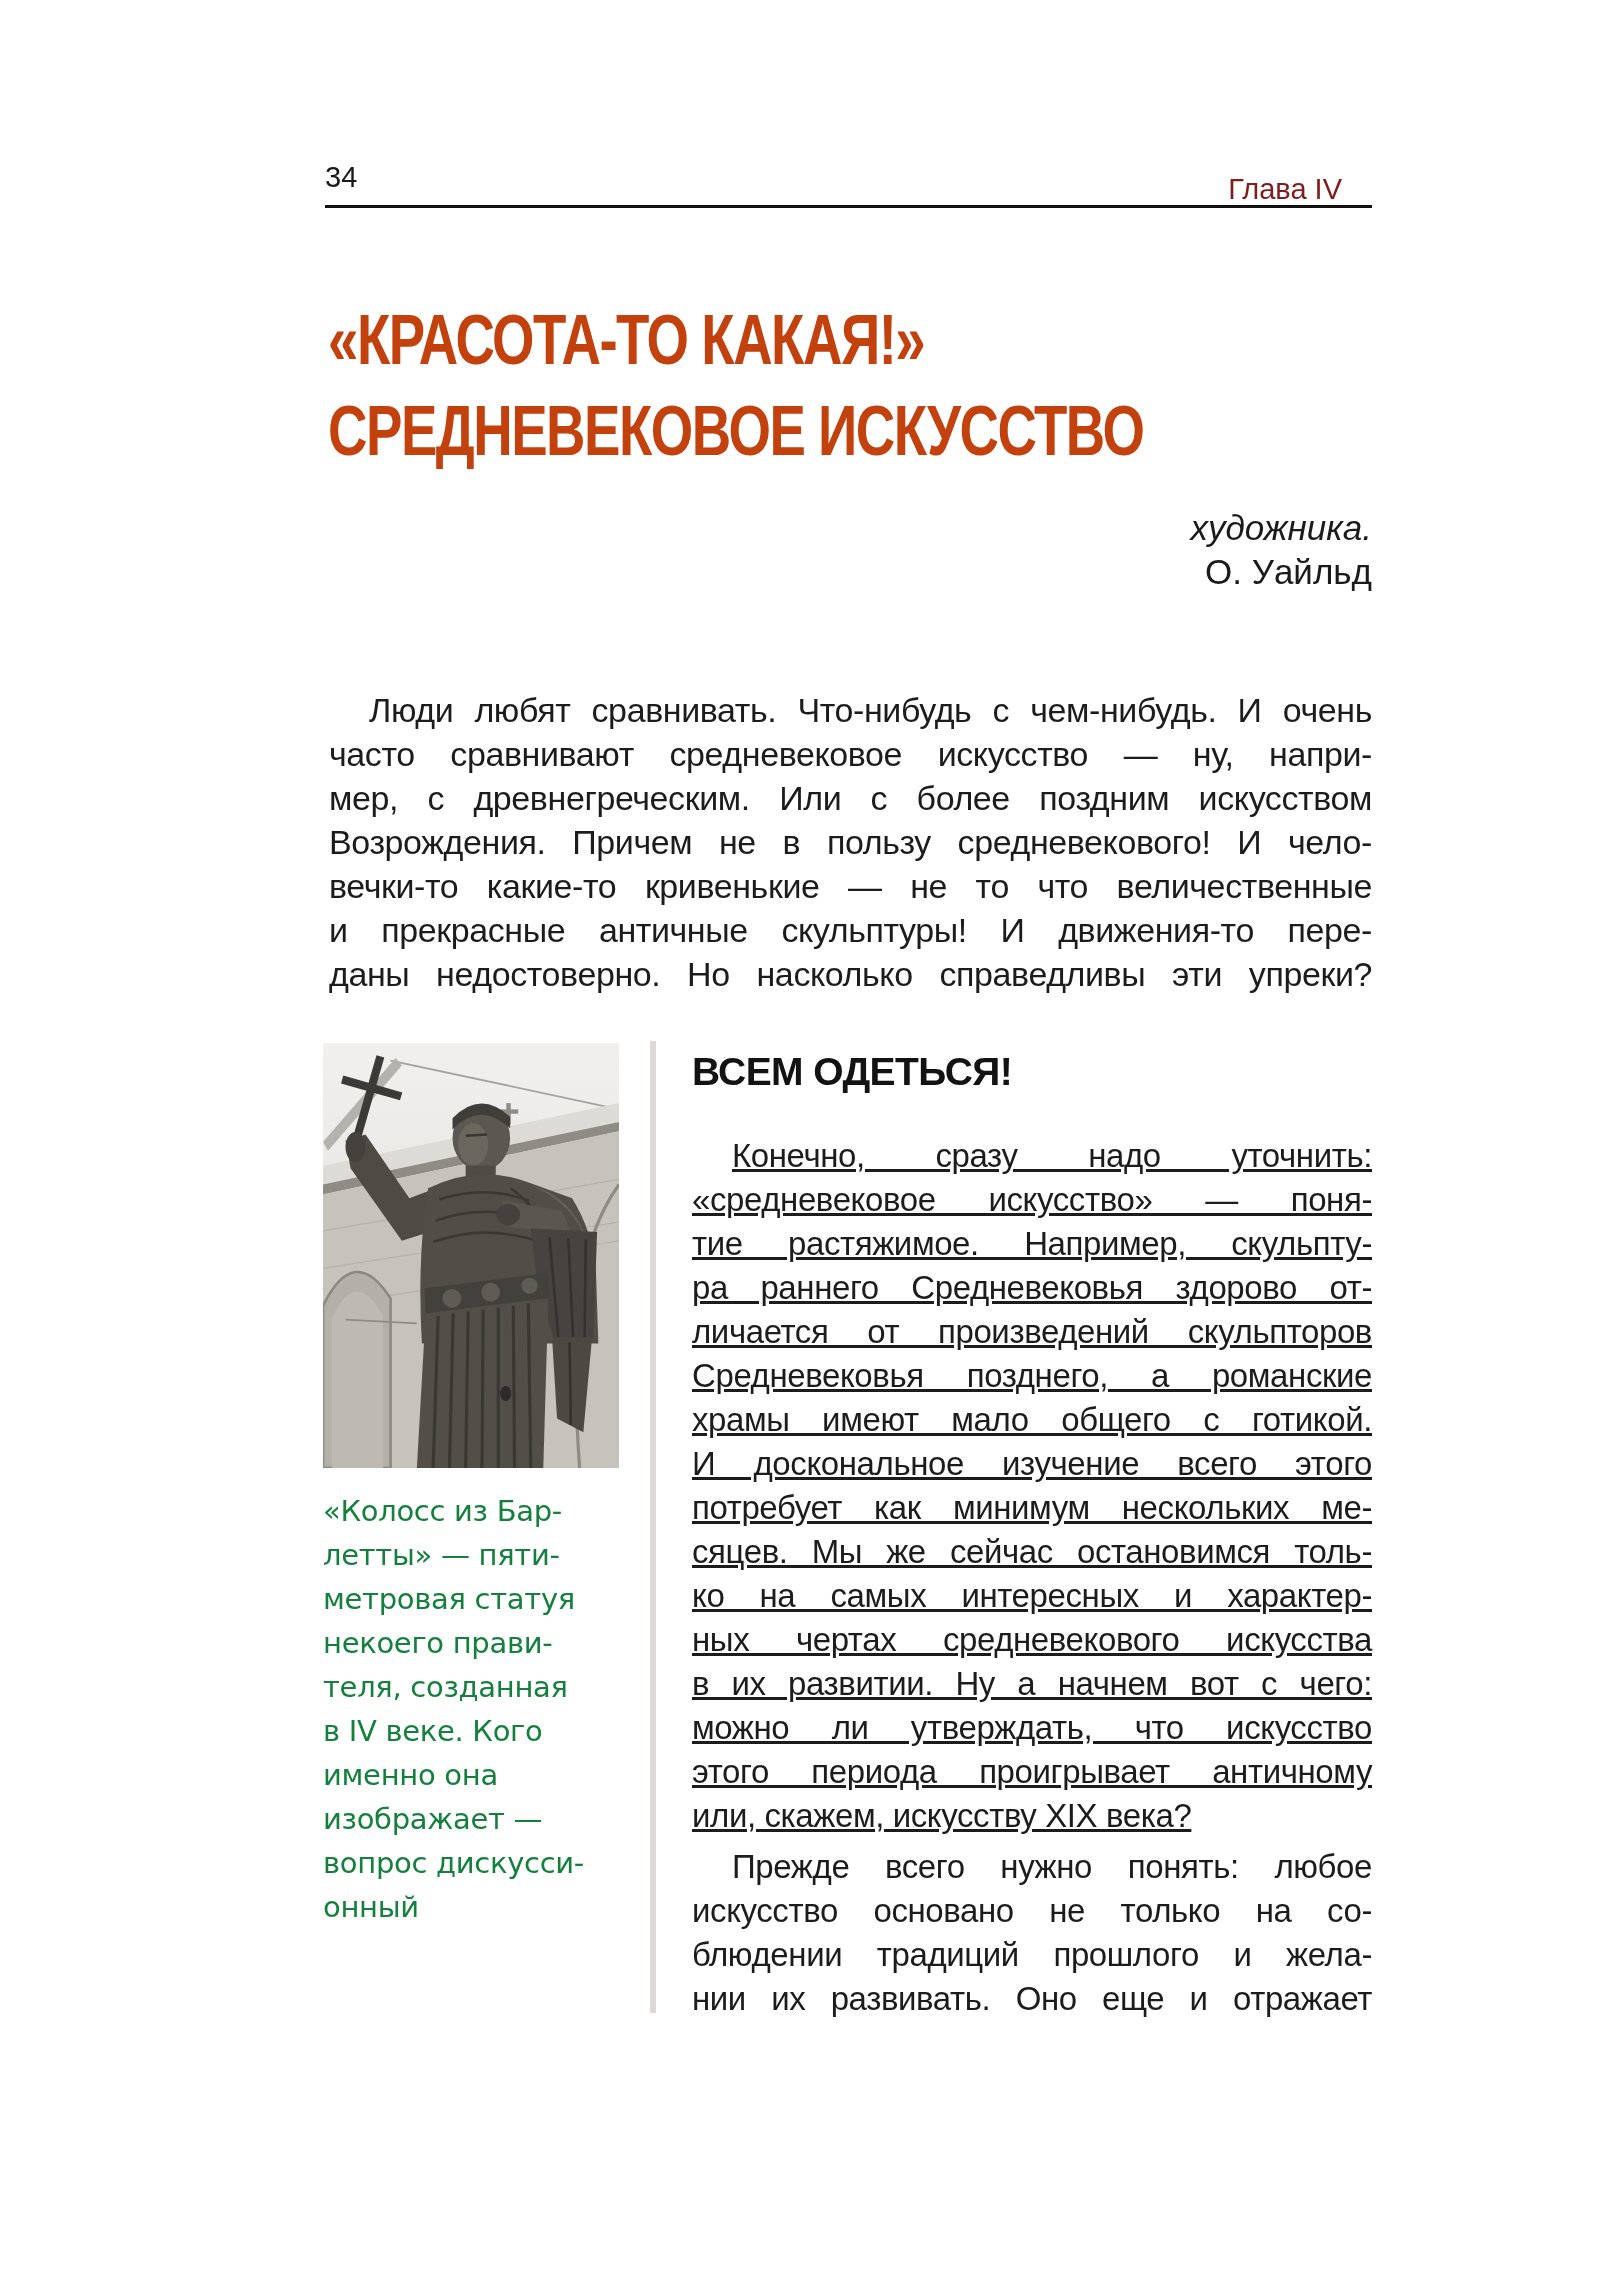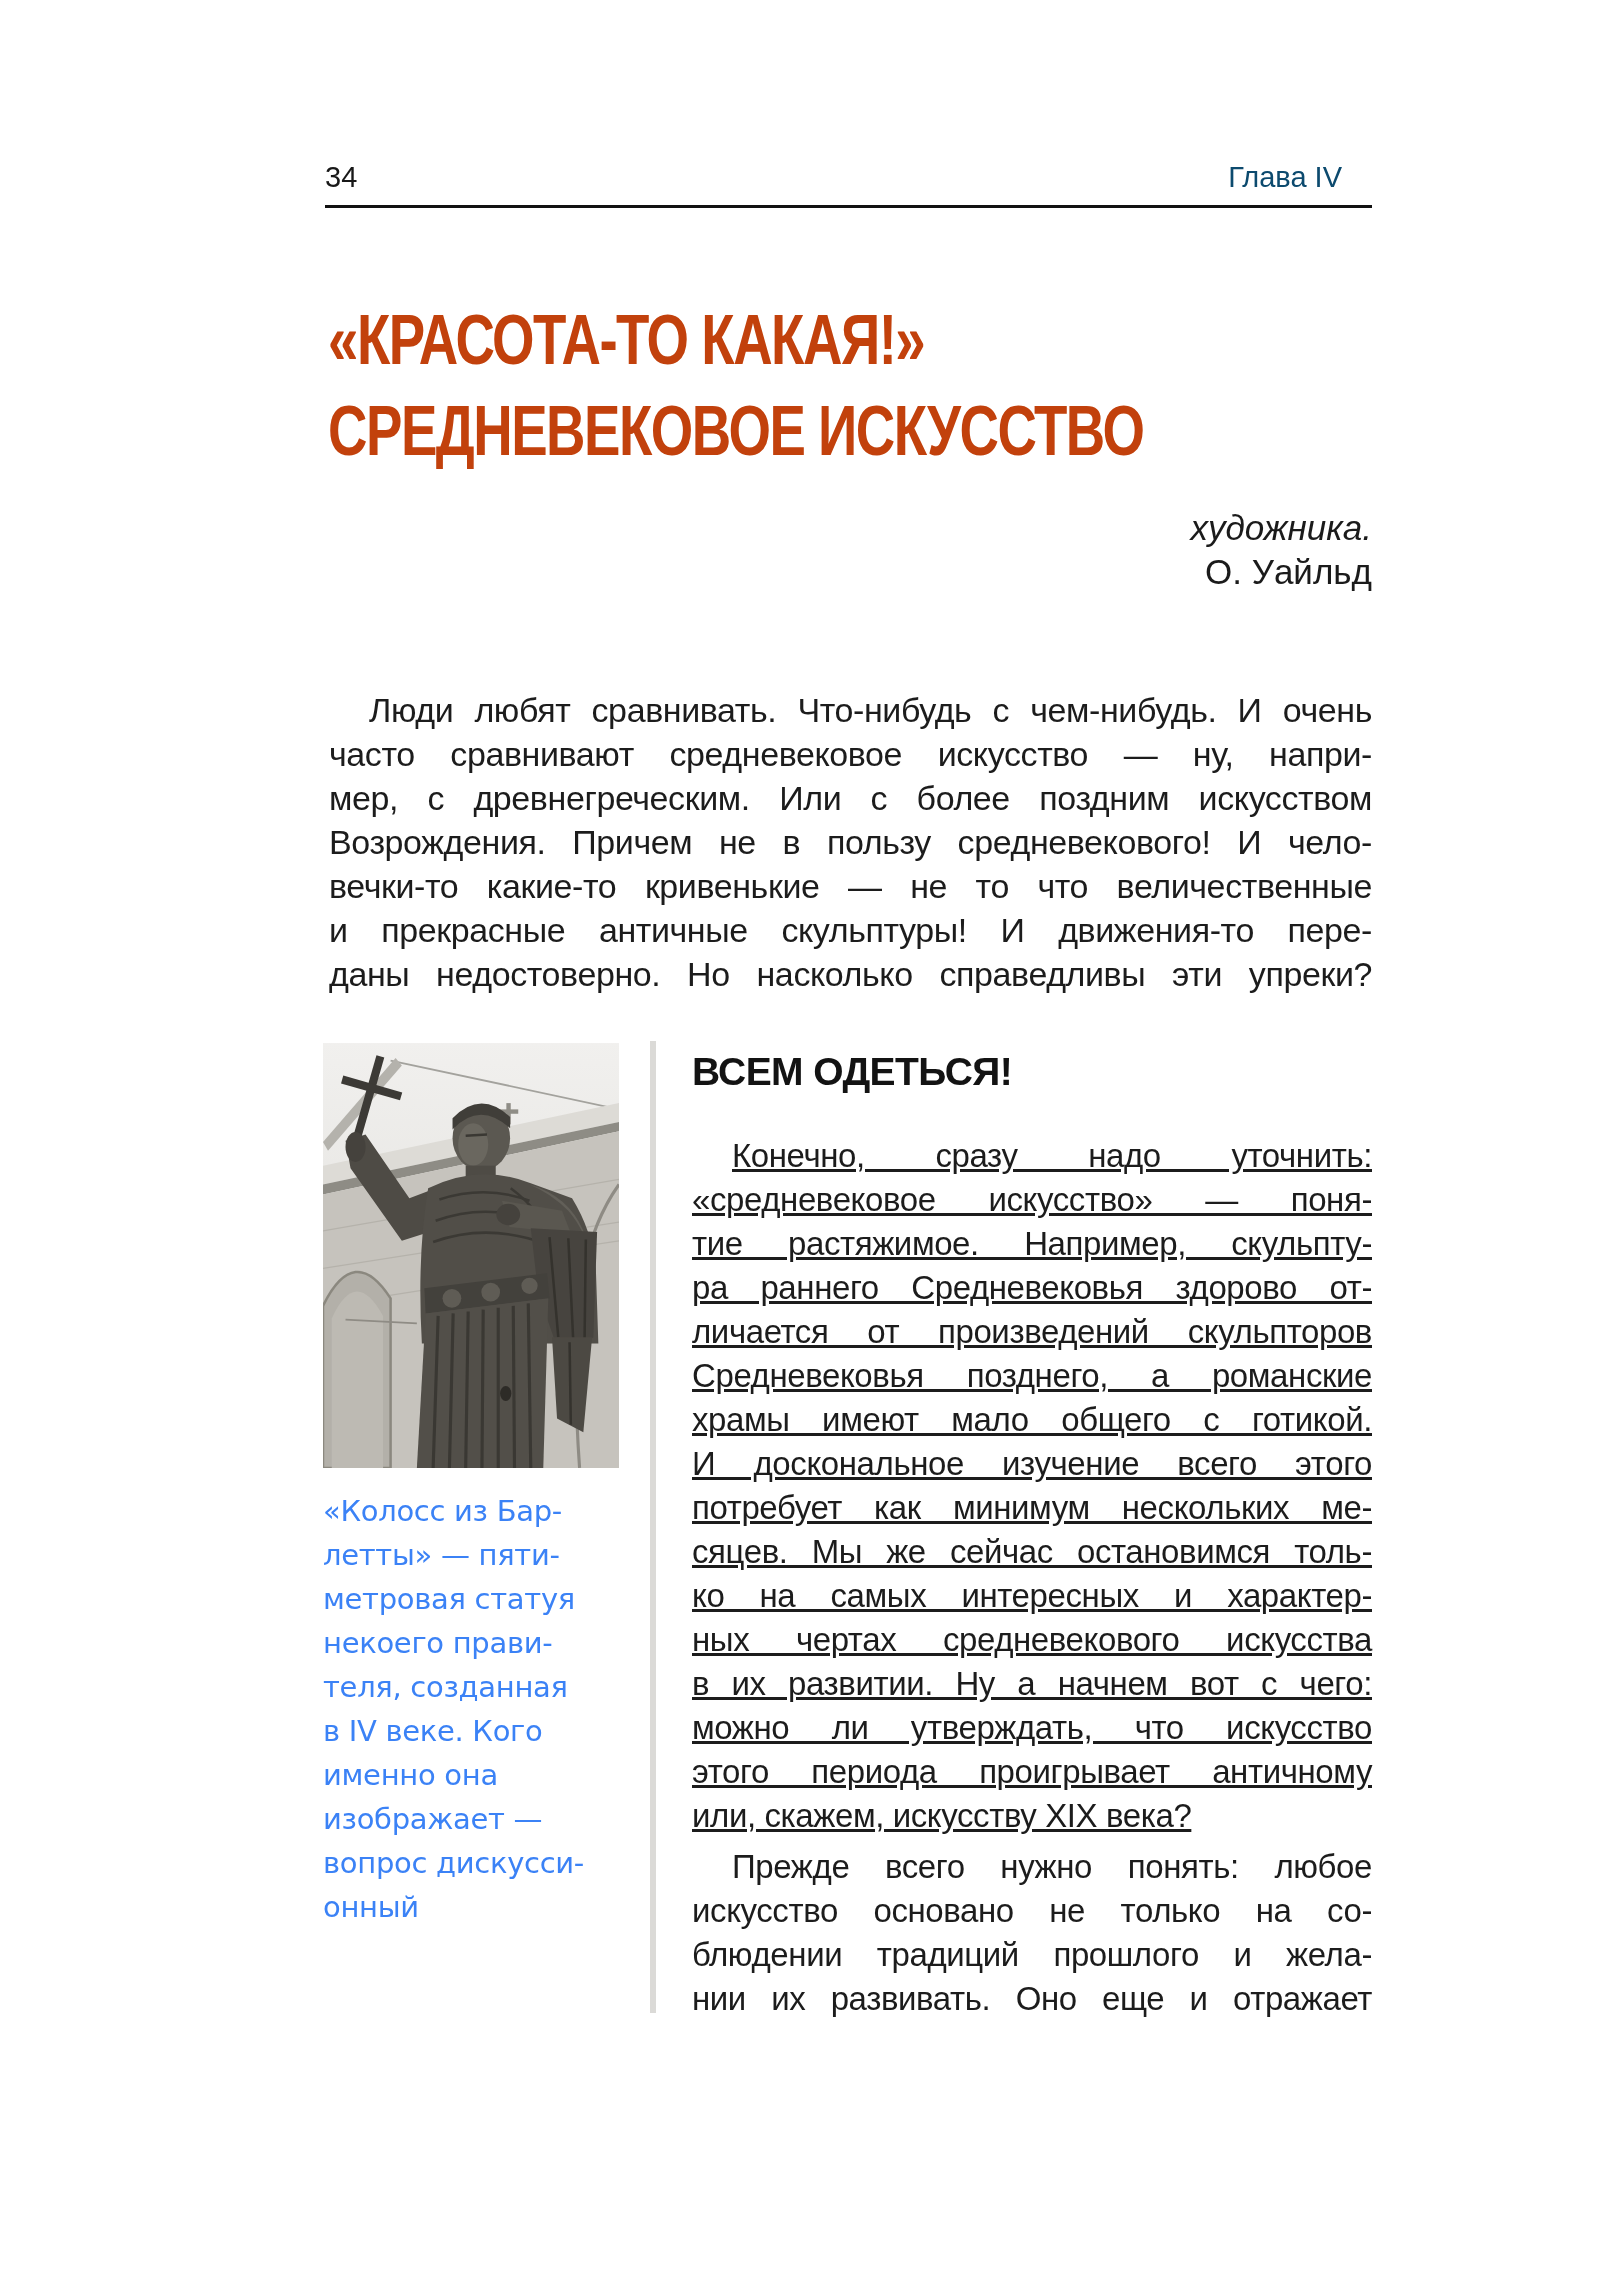--- a/index.html
+++ b/index.html
@@ -2,21 +2,21 @@
 <html style="font-size:10px"><head>
 <meta charset="utf-8">
 <style>
   html,body{margin:0;padding:0;background:#ffffff;}
   .page{
     position:relative; width:1594px; height:2295px; background:#ffffff;
     font-family:"Liberation Sans", sans-serif; color:#1c1c1c; overflow:hidden;
   }
   
   .hdr-num{position:absolute; left:325px; top:162px; font-size:29px; line-height:31px; color:#181818;}
-  .hdr-chap{position:absolute; right:252px; top:162px; font-size:29px; line-height:31px; color:#0c4a6e;}
+  .hdr-chap{position:absolute; right:252px; top:174px; font-size:29px; line-height:31px; color:#7f1d1d;}
   .hdr-rule{position:absolute; left:325px; top:205px; width:1047px; height:3.1px; background:#111111;}
   
   .title{position:absolute; left:328px; top:295px; margin:0; font-weight:bold; color:#c2410c;}
   .title .ln{
     font-size:70px; line-height:91px; letter-spacing:-1.9px; white-space:nowrap;
     transform:scaleX(0.78); transform-origin:left top;
   }
   
   .epigraph{position:absolute; left:564px; top:506px; width:808px; text-align:right;
     font-size:35px; line-height:44px; font-style:italic; color:#1b1b1b;}
@@ -26,21 +26,21 @@
   .para{position:absolute; font-size:34px; line-height:44px; letter-spacing:-0.4px;}
   .just .ln{text-align:justify; text-align-last:justify;}
   .just.ragged-last .ln.last{text-align-last:left;}
   .indent .ln.first{text-indent:40px;}
   .intro{left:329px; top:688px; width:1043px;}
   
   .photo{position:absolute; left:323px; top:1043px; width:296px; height:425px; margin:0; overflow:hidden;}
   .photo svg{display:block;}
   .caption{position:absolute; left:323px; top:1489px; width:294px;
     font-family:"DejaVu Sans", sans-serif; font-size:29px; line-height:44px;
-    letter-spacing:-0.3px; color:#3b82f6;}
+    letter-spacing:-0.3px; color:#15803d;}
   .vsep{position:absolute; left:650px; top:1041px; width:5.6px; height:972px; background:#dbdad7;}
   .sec-head{position:absolute; left:692px; top:1050px; margin:0; font-size:39px; line-height:44px;
     font-weight:bold; letter-spacing:-0.6px; color:#131313;}
   .col{left:692px; width:680px; font-size:33px;}
   .p1{top:1134px;text-decoration:underline;}
   .p2{top:1845px;}
 </style>
 </head>
 <body>
 

